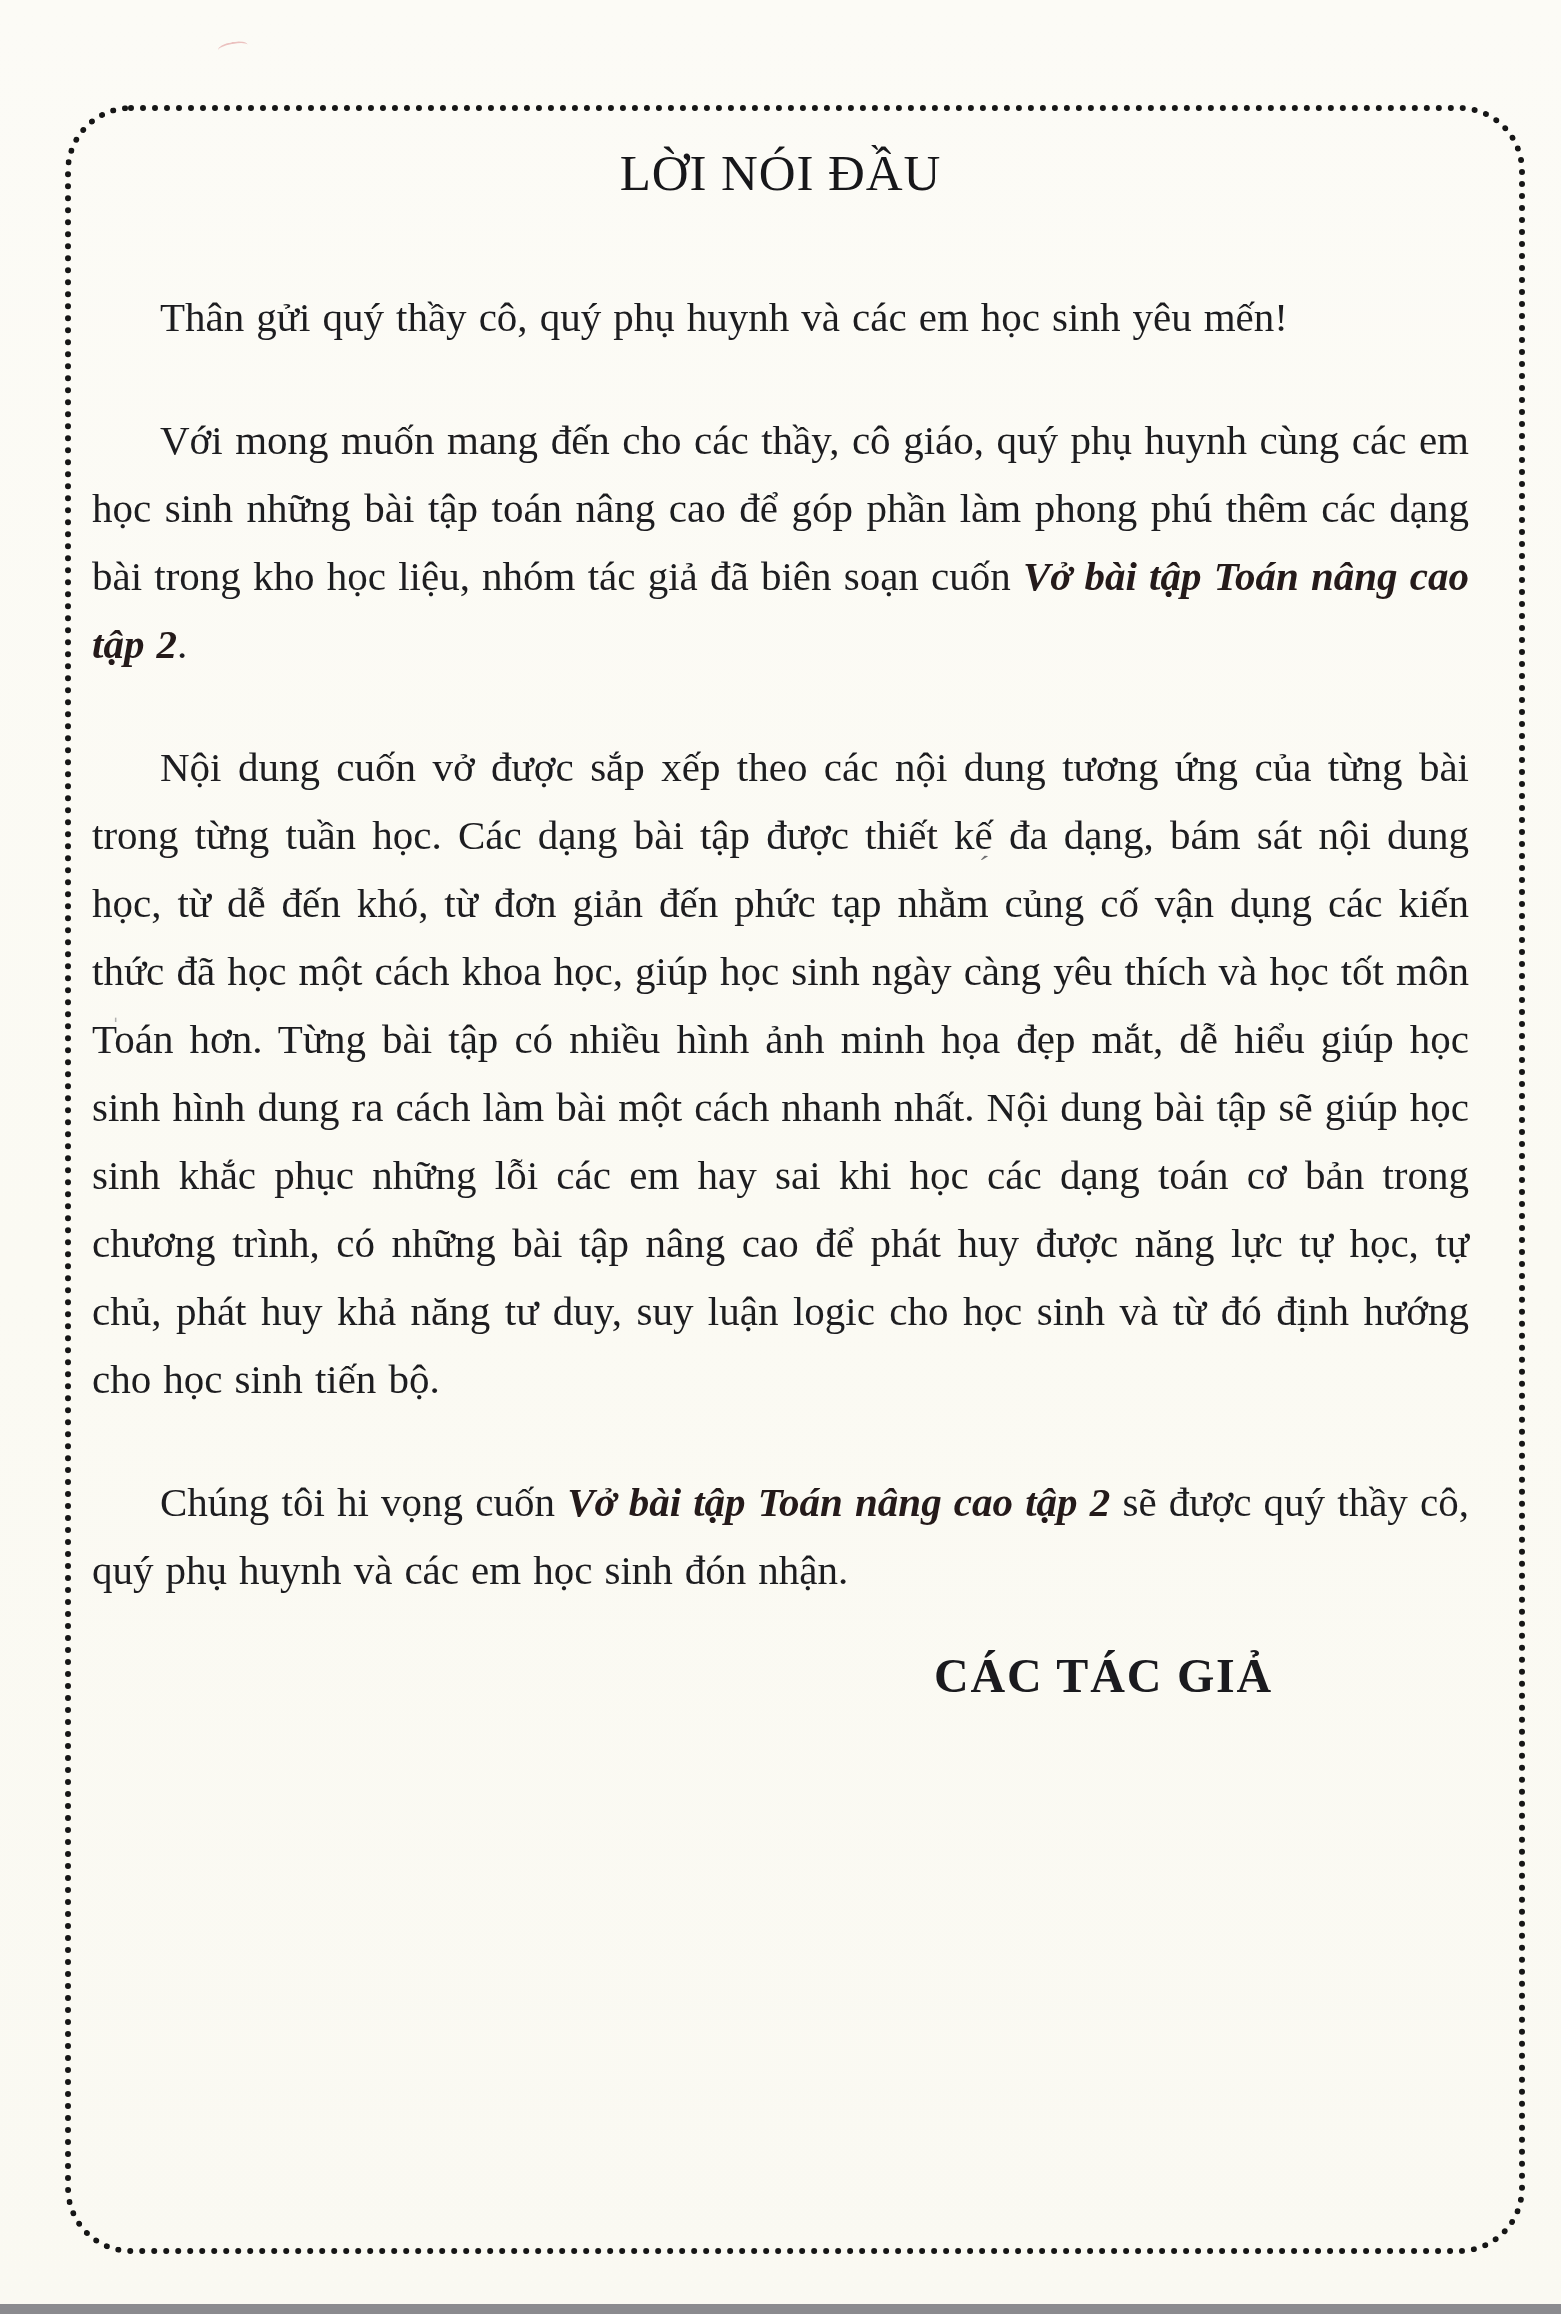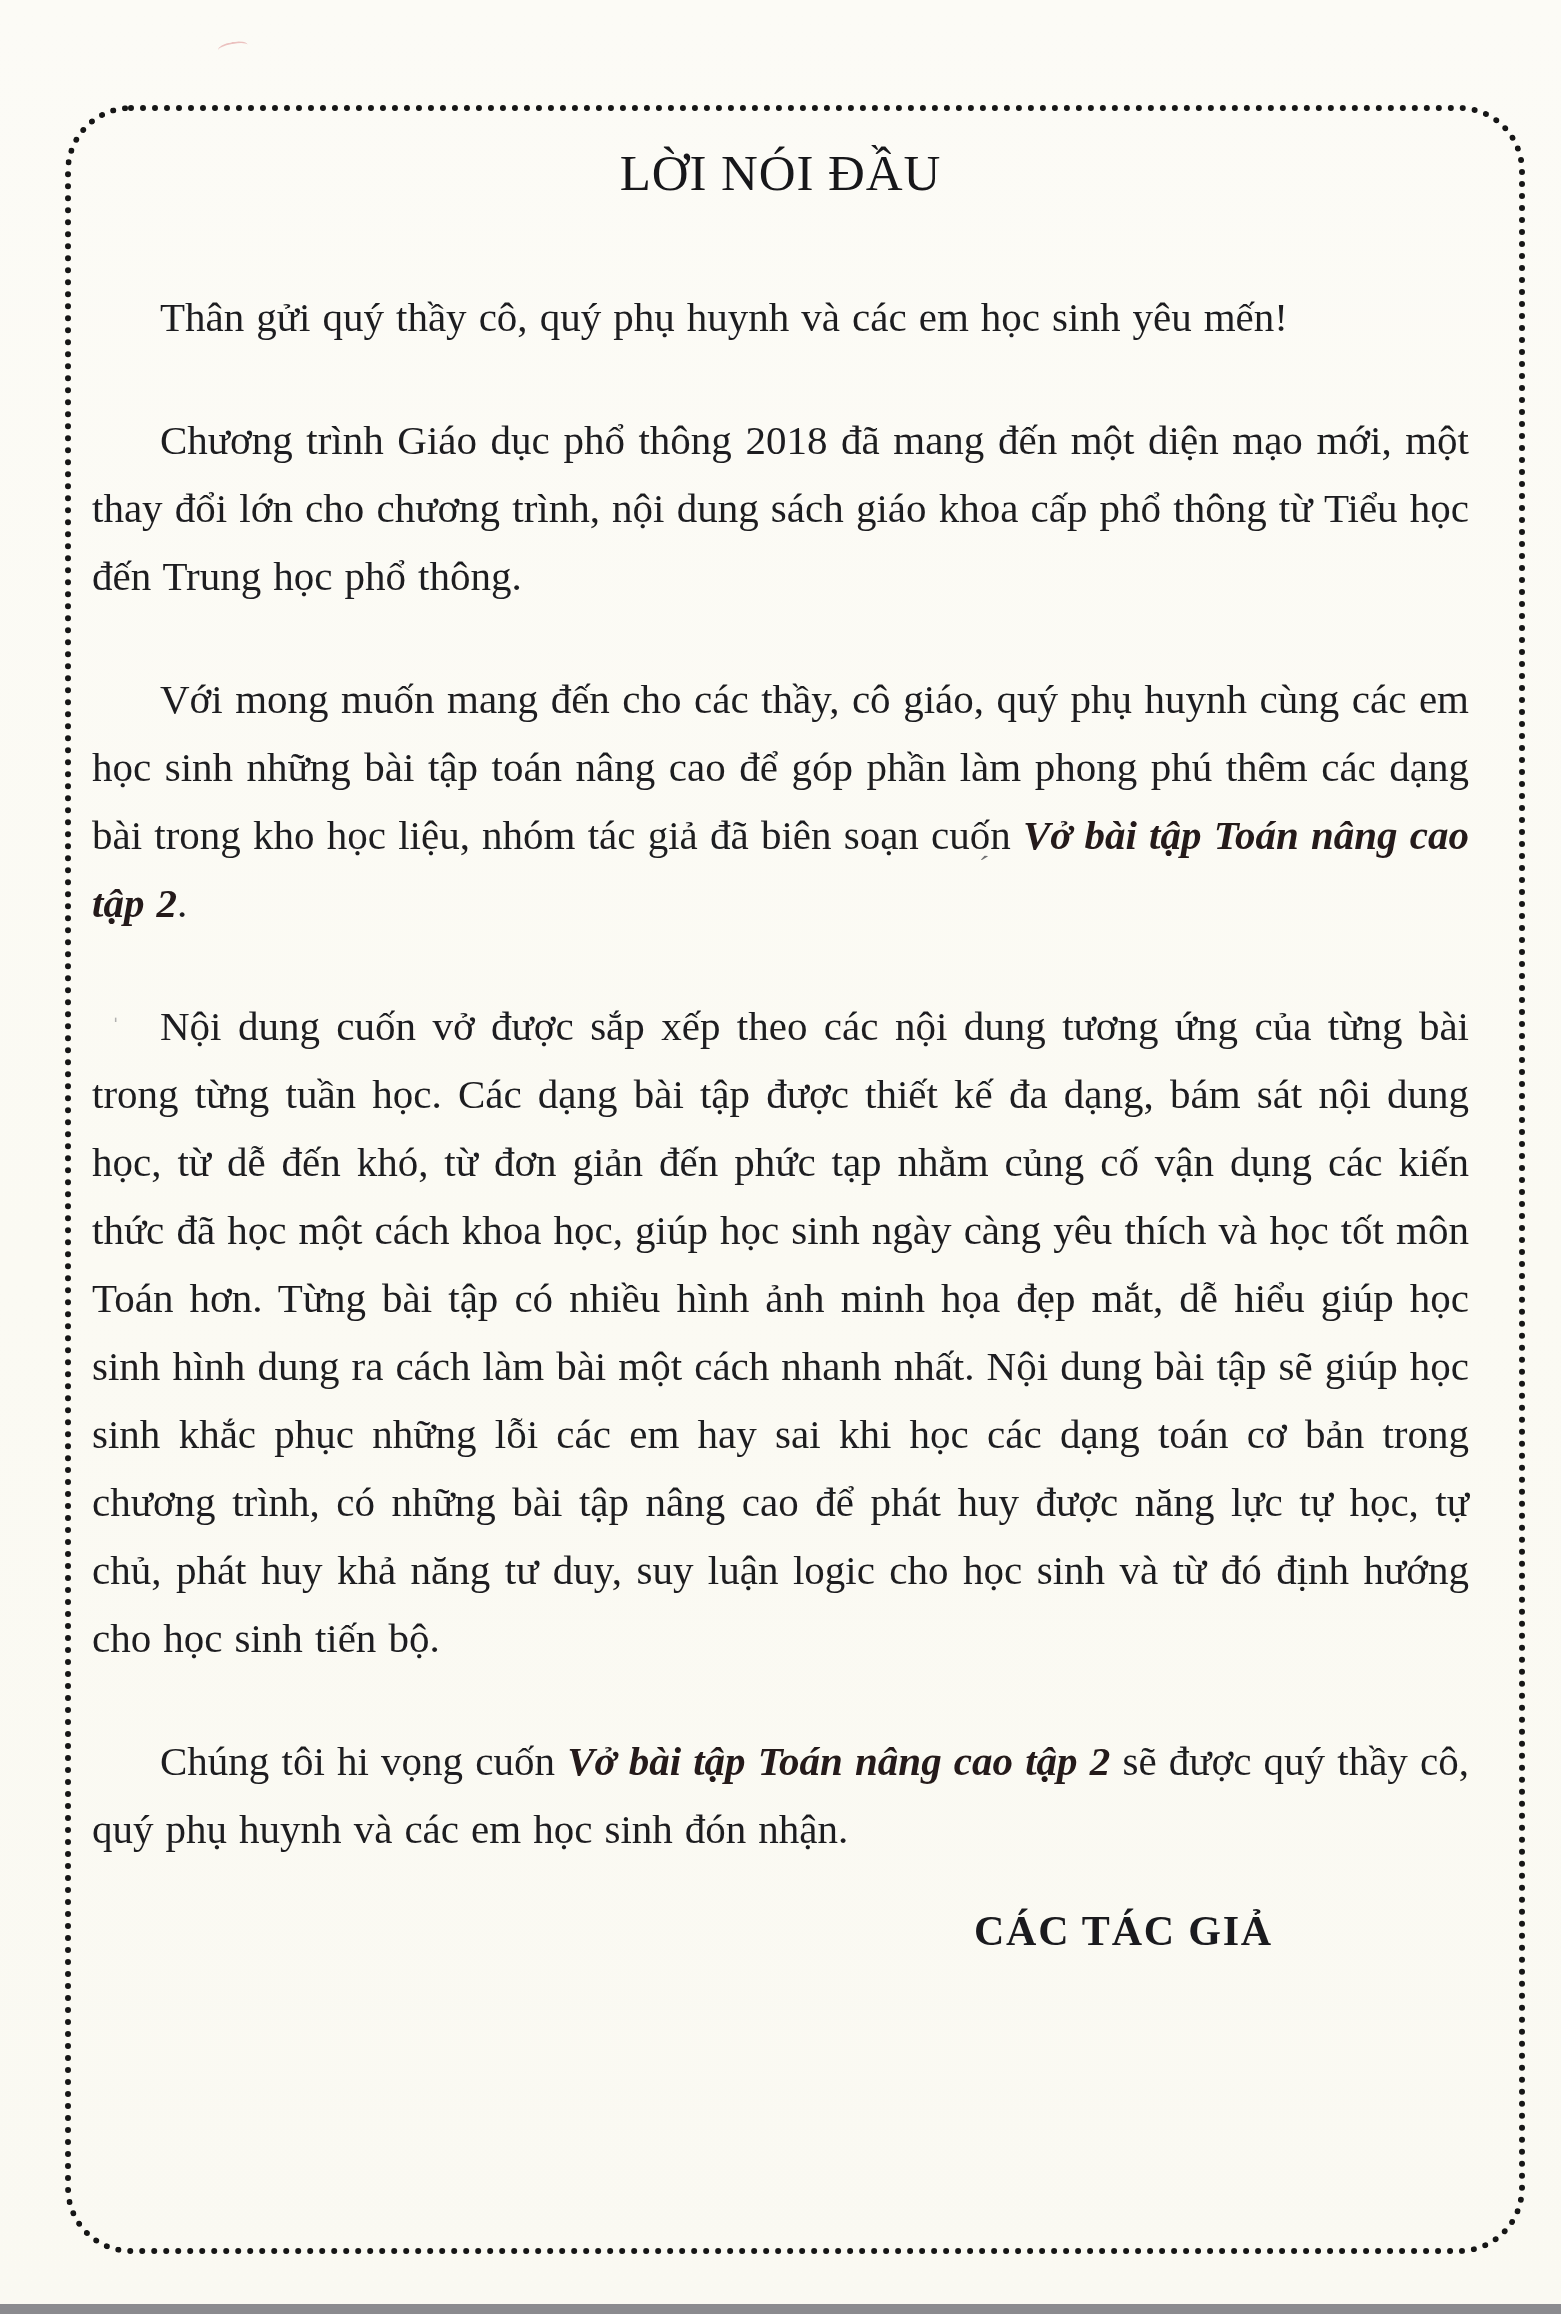--- a/index.html
+++ b/index.html
@@ -55,21 +55,21 @@
   .para:last-of-type {
     margin-bottom: 0;
   }
   .book-title {
     font-weight: bold;
     font-style: italic;
     color: #241a1a;
   }
   .signature {
     margin-top: 44px;
-    font-size: 42px;
+    font-size: 48px;
     font-weight: bold;
     text-align: right;
     padding-right: 196px;
     letter-spacing: 1.8px;
     color: #1a1a1e;
   }
   .artifact-pink {
     position: absolute;
     left: 218px;
     top: 42px;
@@ -117,21 +117,20 @@
 
   <div class="artifact-tick">´</div>
   <div class="artifact-tick2">ˈ</div>
 
   <div class="content">
 
     <h1 class="title">LỜI NÓI ĐẦU</h1>
 
     <p class="para">Thân gửi quý thầy cô, quý phụ huynh và các em học sinh yêu mến!</p>
 
-    <p class="para">Chương trình Giáo dục phổ thông 2018 đã mang đến một diện mạo mới, một thay đổi lớn cho chương trình, nội dung sách giáo khoa cấp phổ thông từ Tiểu học đến Trung học phổ thông.</p>
 
     <p class="para"><span>Với mong muốn mang đến cho các thầy, cô giáo, quý phụ huynh cùng các em học sinh những bài tập toán nâng cao để góp phần làm phong phú thêm các dạng bài trong kho học liệu, nhóm tác giả đã biên soạn cuốn </span><span class="book-title">Vở bài tập Toán nâng cao tập 2</span><span>.</span></p>
 
     <p class="para">Nội dung cuốn vở được sắp xếp theo các nội dung tương ứng của từng bài trong từng tuần học. Các dạng bài tập được thiết kế đa dạng, bám sát nội dung học, từ dễ đến khó, từ đơn giản đến phức tạp nhằm củng cố vận dụng các kiến thức đã học một cách khoa học, giúp học sinh ngày càng yêu thích và học tốt môn Toán hơn. Từng bài tập có nhiều hình ảnh minh họa đẹp mắt, dễ hiểu giúp học sinh hình dung ra cách làm bài một cách nhanh nhất. Nội dung bài tập sẽ giúp học sinh khắc phục những lỗi các em hay sai khi học các dạng toán cơ bản trong chương trình, có những bài tập nâng cao để phát huy được năng lực tự học, tự chủ, phát huy khả năng tư duy, suy luận logic cho học sinh và từ đó định hướng cho học sinh tiến bộ.</p>
 
     <p class="para"><span>Chúng tôi hi vọng cuốn </span><span class="book-title">Vở bài tập Toán nâng cao tập 2</span><span> sẽ được quý thầy cô, quý phụ huynh và các em học sinh đón nhận.</span></p>
 
     <div class="signature">CÁC TÁC GIẢ</div>
 
   </div>

